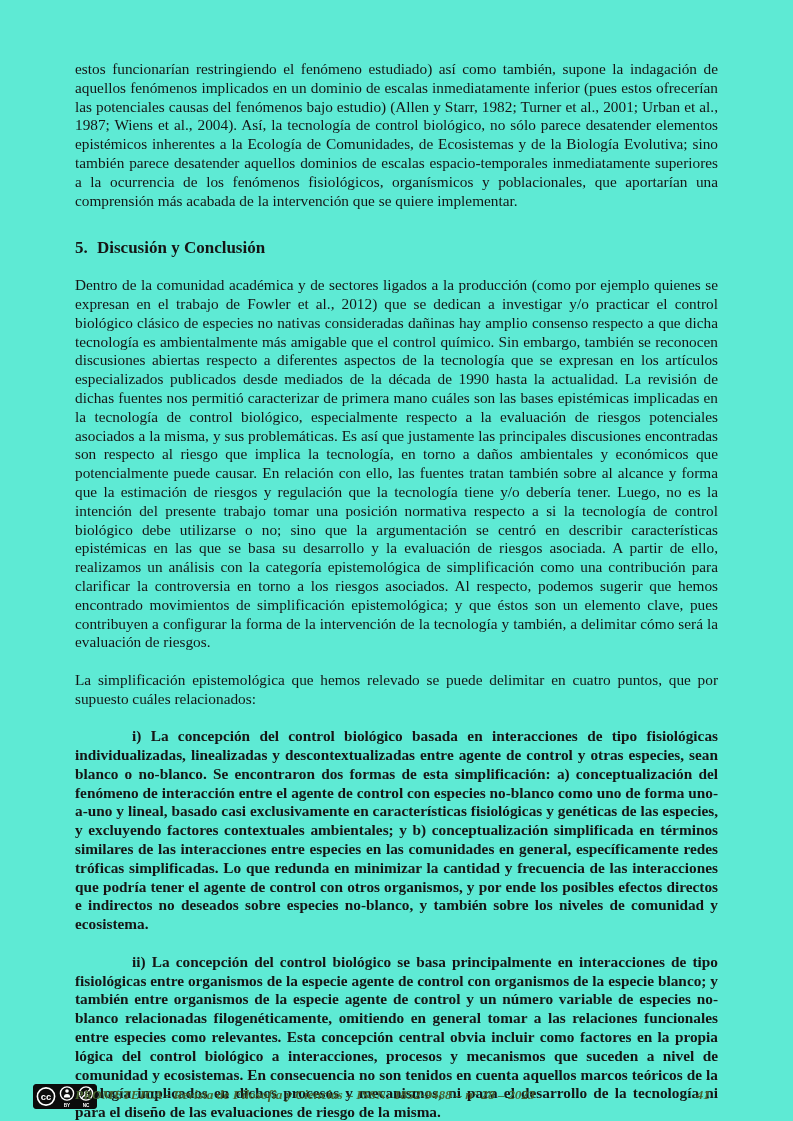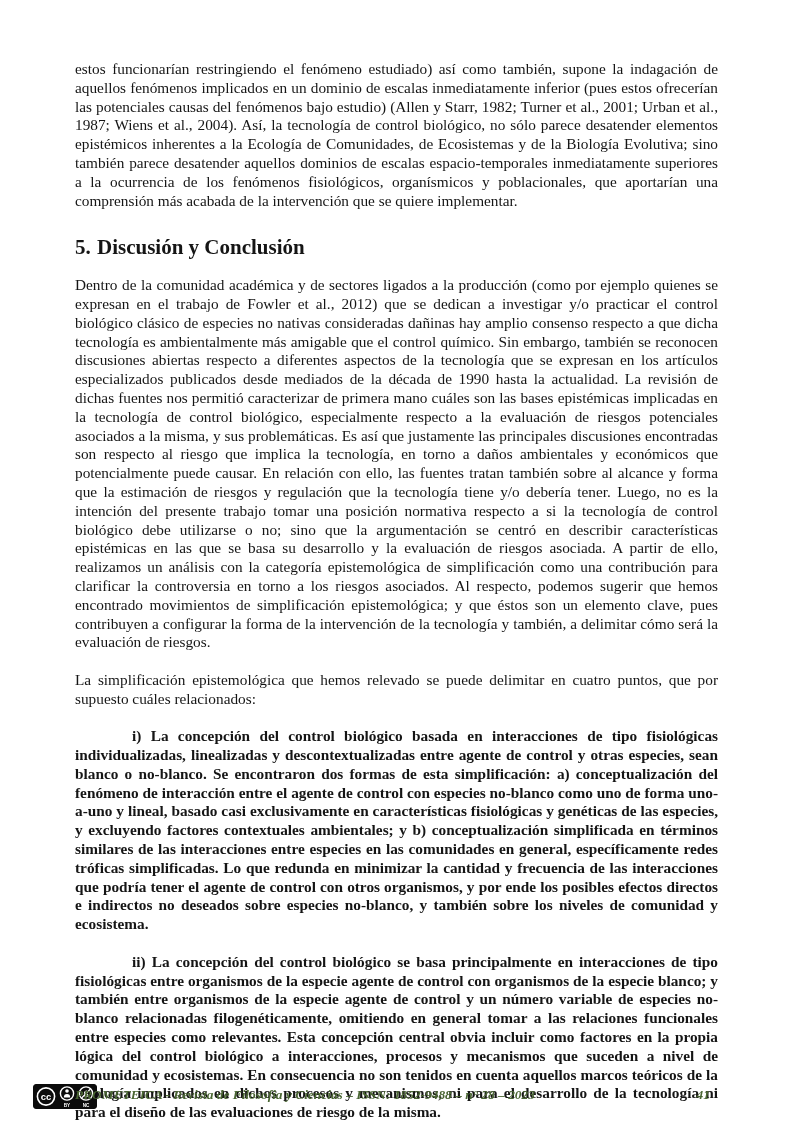--- a/index.html
+++ b/index.html
@@ -1,20 +1,20 @@
 <!DOCTYPE html>
 <html><head>
 <meta charset="utf-8">
 <style>
   html, body { margin: 0; padding: 0; background: #e8e8e8; }
   .page {
     position: relative;
     width: 793px;
     height: 1121px;
-    background: #ffffff;
+    background: #5eead4;
     font-family: "Liberation Serif", "DejaVu Serif", serif;
     color: #151515;
     overflow: hidden;
     margin: 0 auto;
   }
   .content {
     position: absolute;
     top: 60px;
     left: 75px;
     width: 643px;
@@ -22,21 +22,21 @@
   .para {
     margin: 0 0 18.8px 0;
     font-size: 15.3px;
     line-height: 18.8px;
     text-align: justify;
     hyphens: none;
   }
   .para.indented { text-indent: 57px; font-weight: bold; }
   .heading {
     margin: 28px 0 18.8px 0;
-    font-size: 21px;
+    font-size: 17px;
     line-height: 19px;
     font-weight: bold;
     text-align: left;
   }
   .heading .num { display: inline-block; min-width: 22px; }
   .footer {
     position: absolute;
     left: 0;
     top: 1082px;
     width: 793px;

